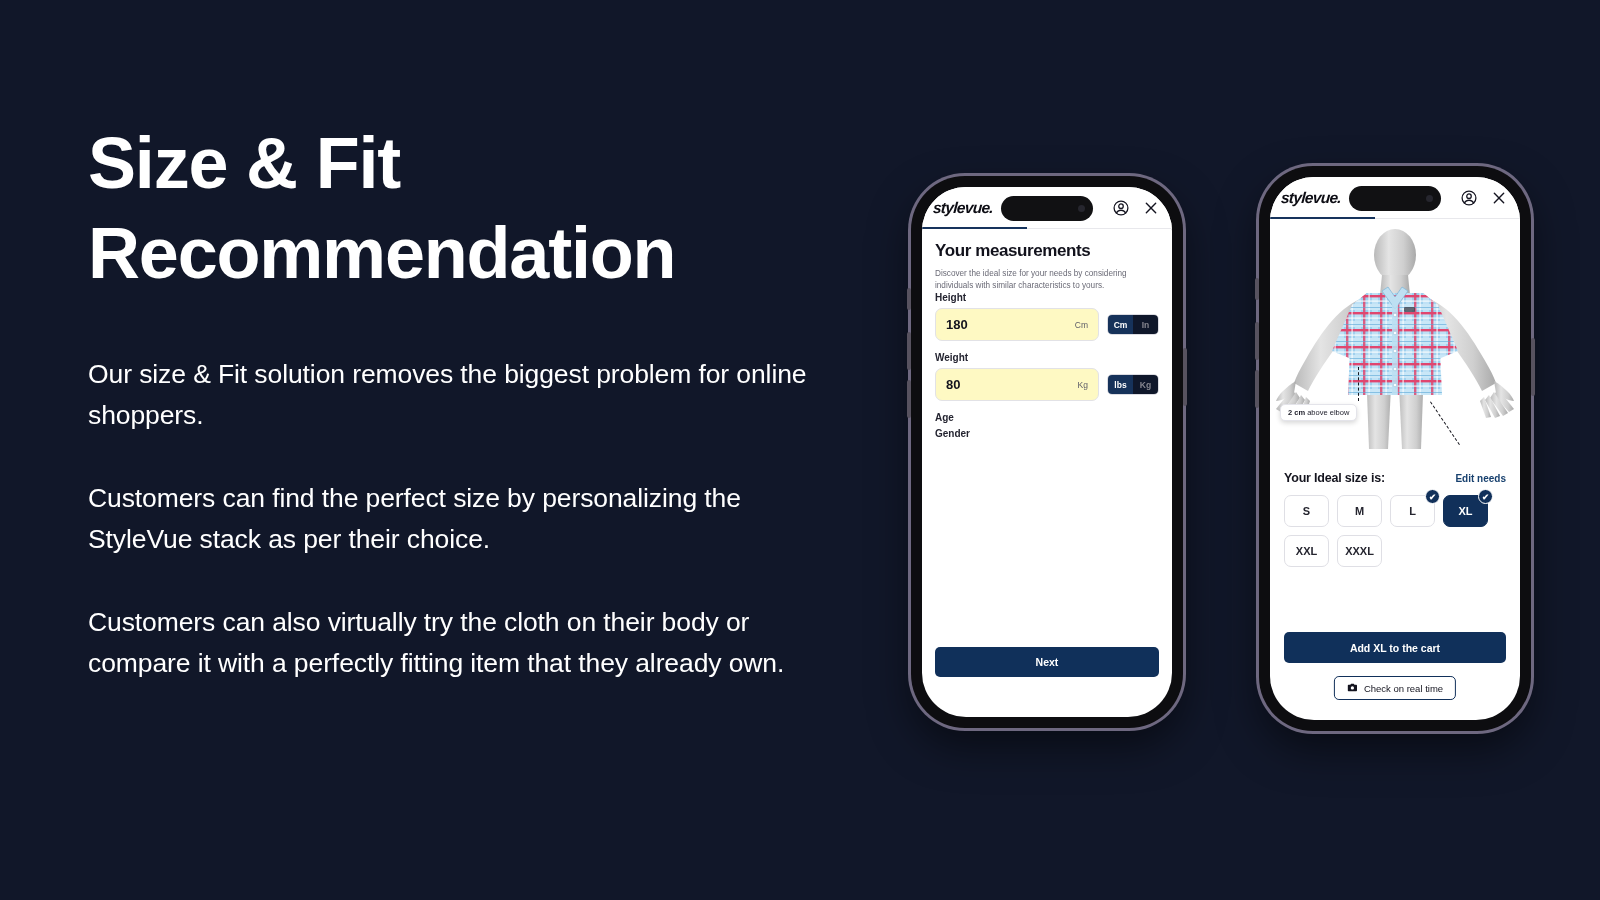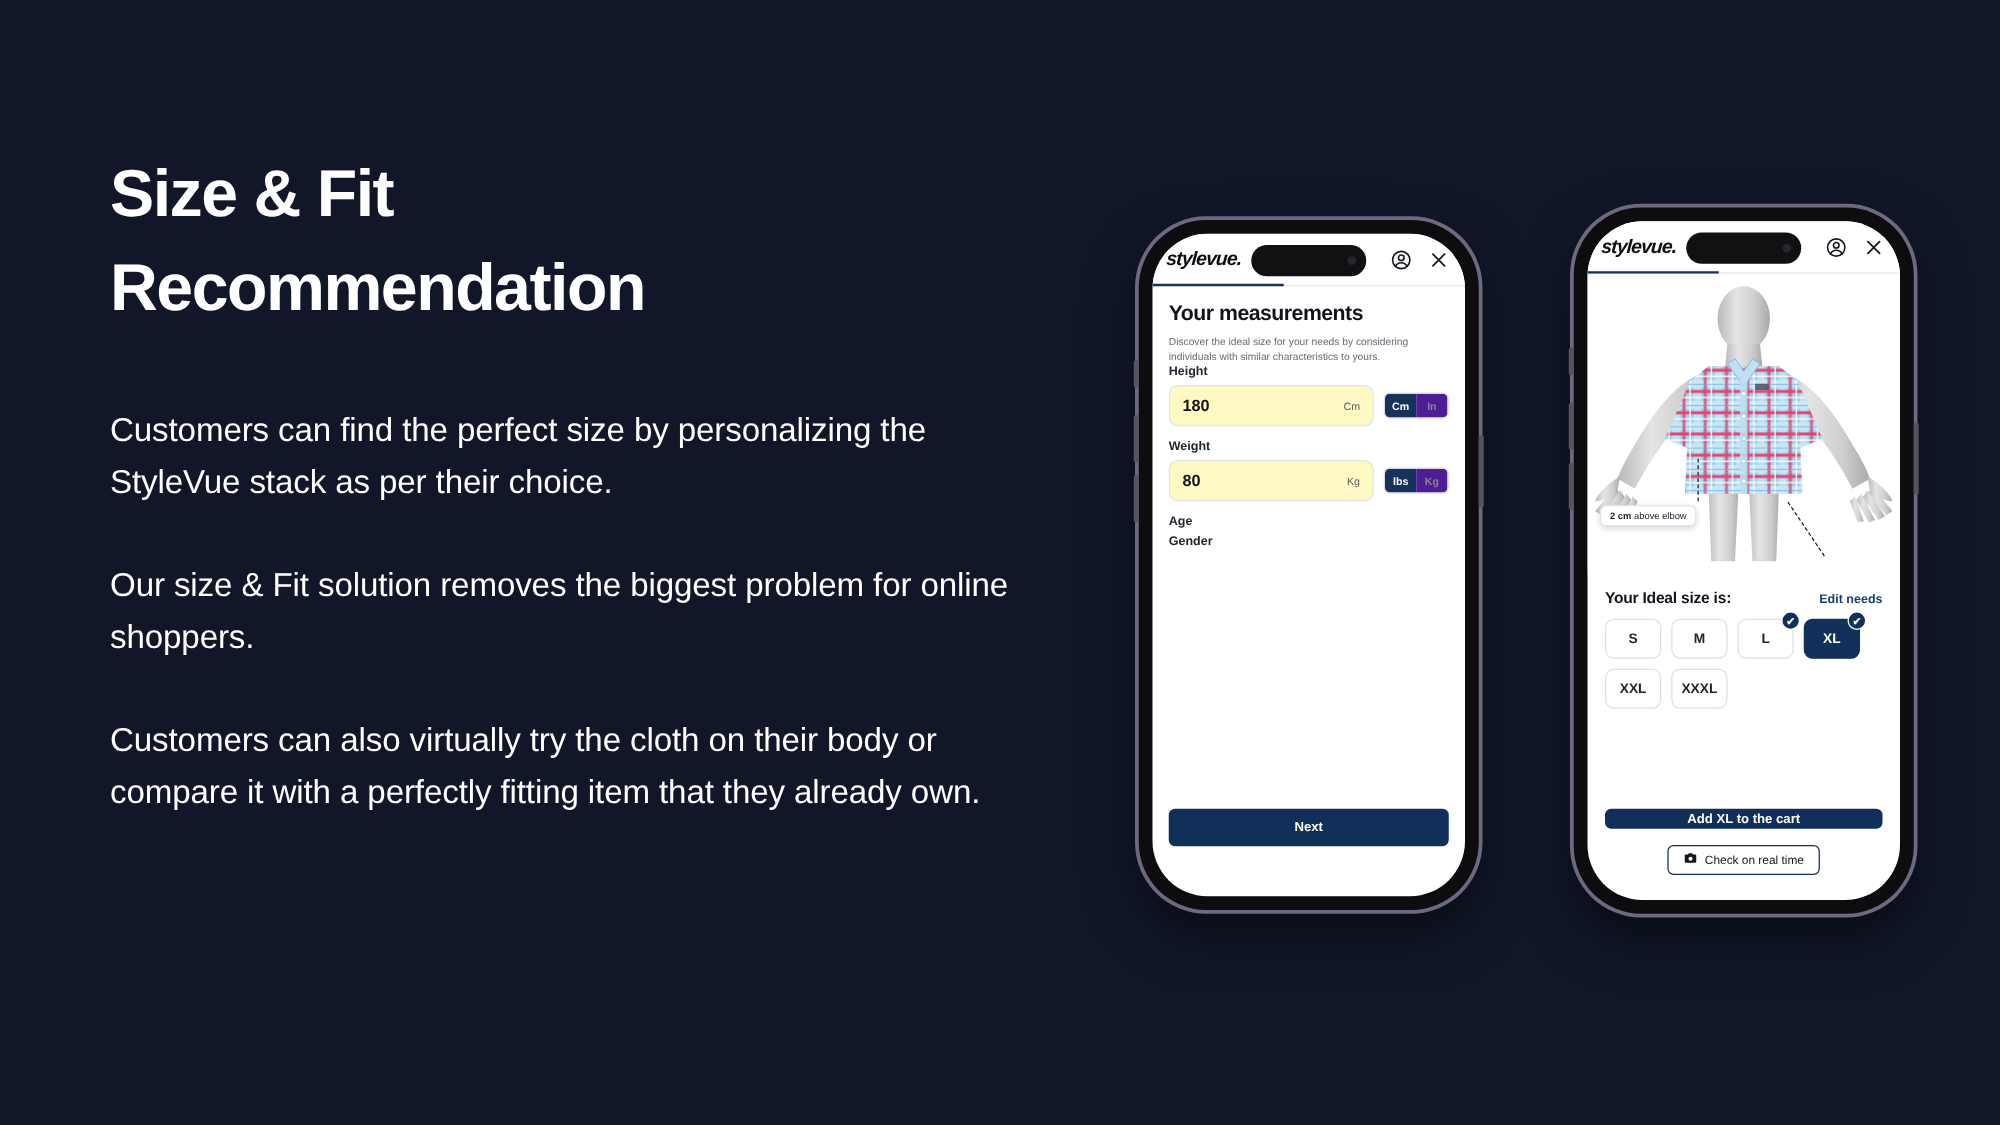--- a/index.html
+++ b/index.html
@@ -19,22 +19,22 @@
   
   .copy-column {
     position: absolute;
     left: 88px;
     top: 118px;
     width: 760px;
   }
 
   .headline {
     color: #ffffff;
-    font-size: 53px;
-    line-height: 75px;
+    font-size: 72px;
+    line-height: 90px;
     font-weight: 700;
     letter-spacing: -1.2px;
     white-space: pre-line;
   }
 
   .paragraphs {
     margin-top: 56px;
     display: flex;
     flex-direction: column;
     gap: 42px;
@@ -201,21 +201,21 @@
     flex: 0 0 auto;
   }
   .toggle-opt {
     min-width: 25px;
     display: flex;
     align-items: center;
     justify-content: center;
     font-size: 8.5px;
     font-weight: 700;
     color: #86868f;
-    background: #4c1d95;
+    background: #0f172a;
     padding: 0 5px;
   }
   .toggle-opt.active {
     background: #16325a;
     color: #ffffff;
   }
   .unit-static {
     font-size: 9px;
     color: #20202c;
     font-weight: 600;
@@ -362,21 +362,21 @@
     font-size: 8.5px;
     display: flex;
     align-items: center;
     justify-content: center;
     border: 1.5px solid #fff;
   }
   .cart-btn {
     position: absolute;
     left: 14px; right: 14px;
     bottom: 57px;
-    height: 16px;
+    height: 31px;
     background: #10305a;
     border-radius: 5px;
     display: flex;
     align-items: center;
     justify-content: center;
     color: #fff;
     font-size: 10.5px;
     font-weight: 600;
   }
   .realtime-btn {
@@ -397,22 +397,22 @@
     background: #fff;
   }
 </style>
 </head>
 <body>
 
 <div class="copy-column">
   <h1 class="headline">Size &amp; Fit
 Recommendation</h1>
   <div class="paragraphs">
+    <p class="paragraph">Our size &amp; Fit solution removes the biggest problem for online shoppers.</p>
     <p class="paragraph">Customers can find the perfect size by personalizing the StyleVue stack as per their choice.</p>
-    <p class="paragraph">Our size &amp; Fit solution removes the biggest problem for online shoppers.</p>
     <p class="paragraph">Customers can also virtually try the cloth on their body or compare it with a perfectly fitting item that they already own.</p>
   </div>
 </div>
 
 <div class="phone phone-1">
   <div class="side-btn btn-mute"></div>
   <div class="side-btn btn-volup"></div>
   <div class="side-btn btn-voldn"></div>
   <div class="side-btn btn-power"></div>
 

